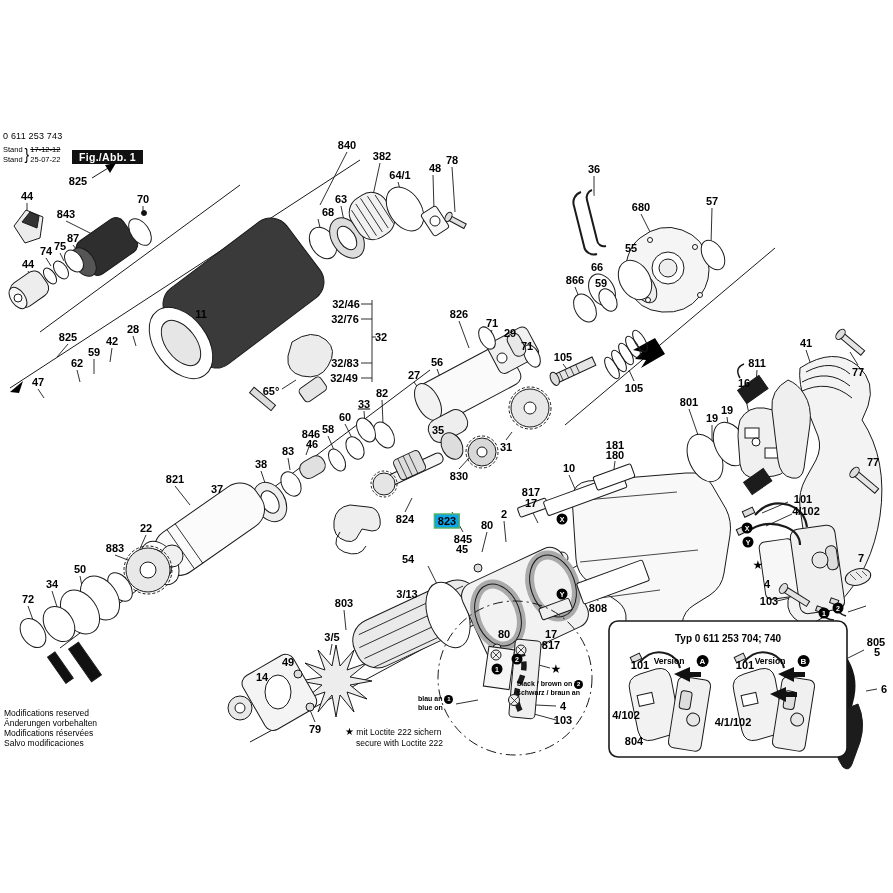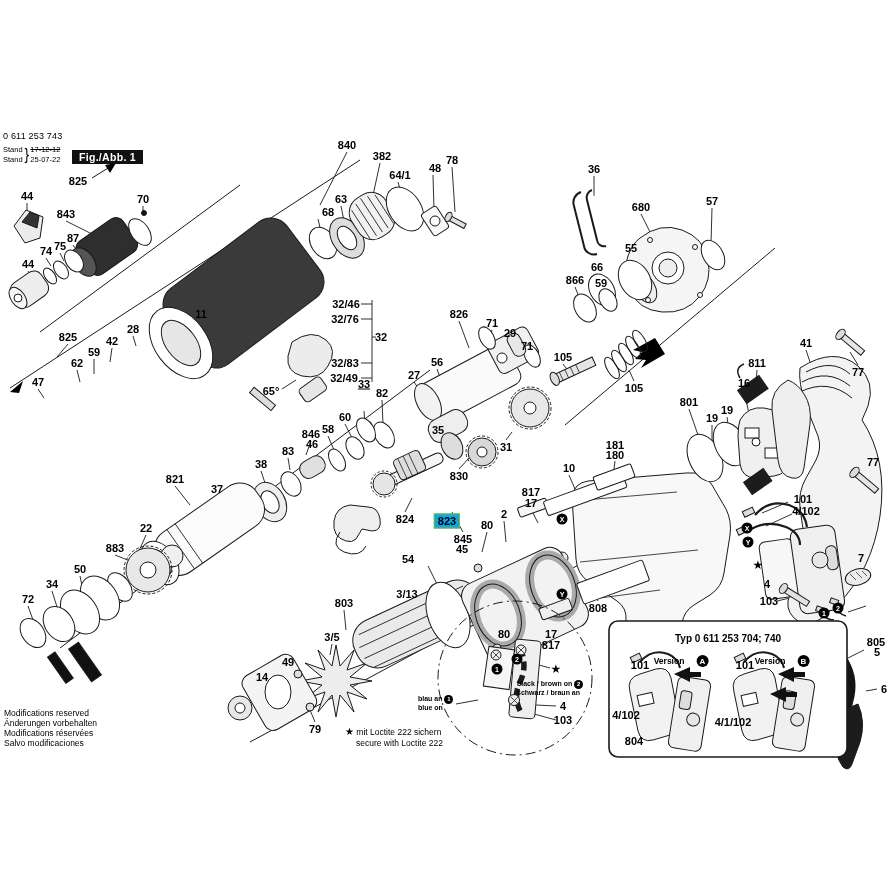--- a/index.html
+++ b/index.html
@@ -482,21 +482,21 @@
     <div class="callout" style="left: 345px; top: 363px;">32/83</div>
     <div class="callout" style="left: 344px; top: 378px;">32/49</div>
     <div class="callout" style="left: 271px; top: 391px;">65°</div>
     <div class="callout" style="left: 414px; top: 375px;">27</div>
     <div class="callout" style="left: 437px; top: 362px;">56</div>
     <div class="callout" style="left: 459px; top: 314px;">826</div>
     <div class="callout" style="left: 492px; top: 323px;">71</div>
     <div class="callout" style="left: 510px; top: 333px;">29</div>
     <div class="callout" style="left: 527px; top: 346px;">71</div>
     <div class="callout" style="left: 382px; top: 393px;">82</div>
-    <div class="callout" style="left: 364px; top: 384px; text-decoration: underline;">33</div>
+    <div class="callout" style="left: 364px; top: 404px; text-decoration: underline;">33</div>
     <div class="callout" style="left: 345px; top: 417px;">60</div>
     <div class="callout" style="left: 328px; top: 429px;">58</div>
     <div class="callout" style="left: 311px; top: 434px;">846</div>
     <div class="callout" style="left: 312px; top: 444px;">46</div>
     <div class="callout" style="left: 288px; top: 451px;">83</div>
     <div class="callout" style="left: 261px; top: 464px;">38</div>
     <div class="callout" style="left: 217px; top: 489px;">37</div>
     <div class="callout" style="left: 175px; top: 479px;">821</div>
     <div class="callout" style="left: 146px; top: 528px;">22</div>
     <div class="callout" style="left: 115px; top: 548px;">883</div>

